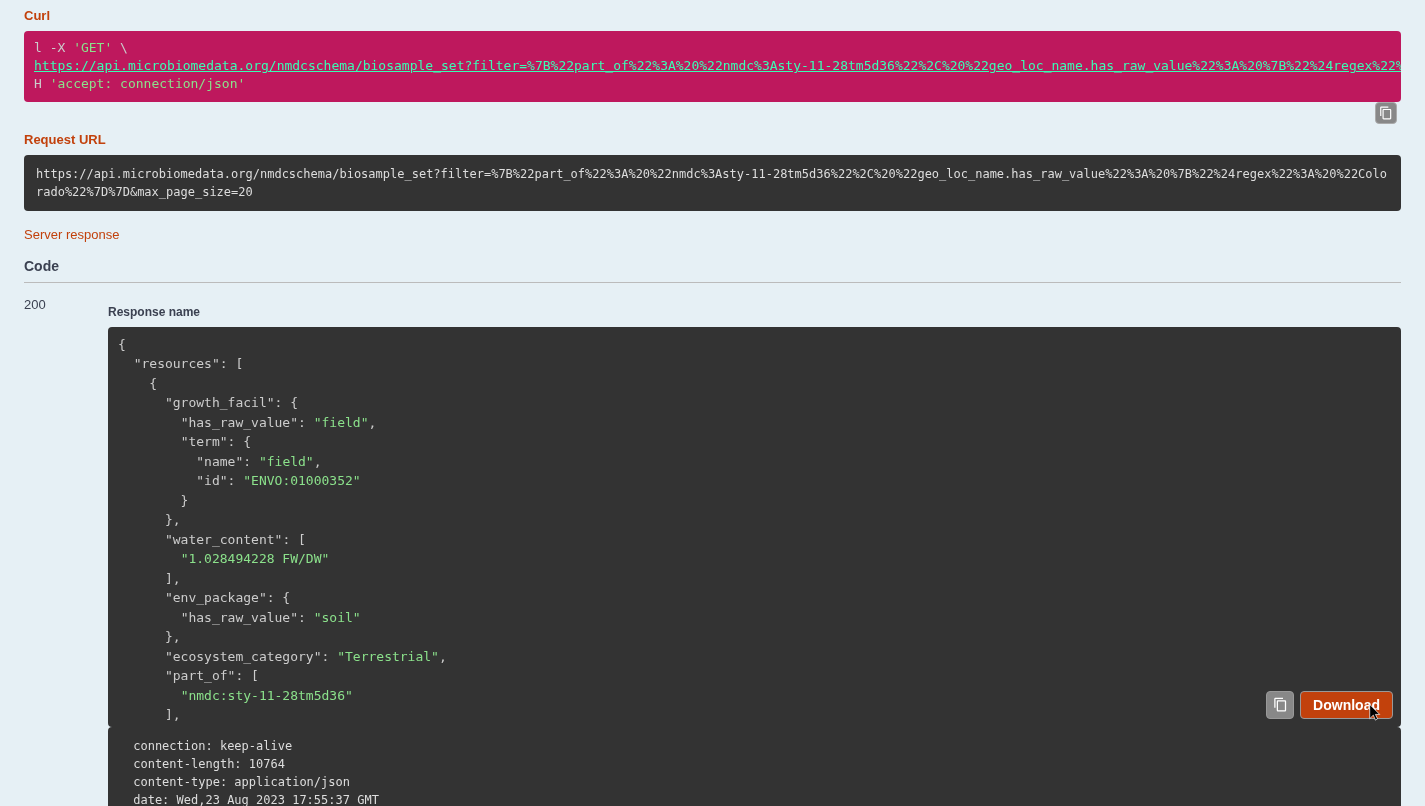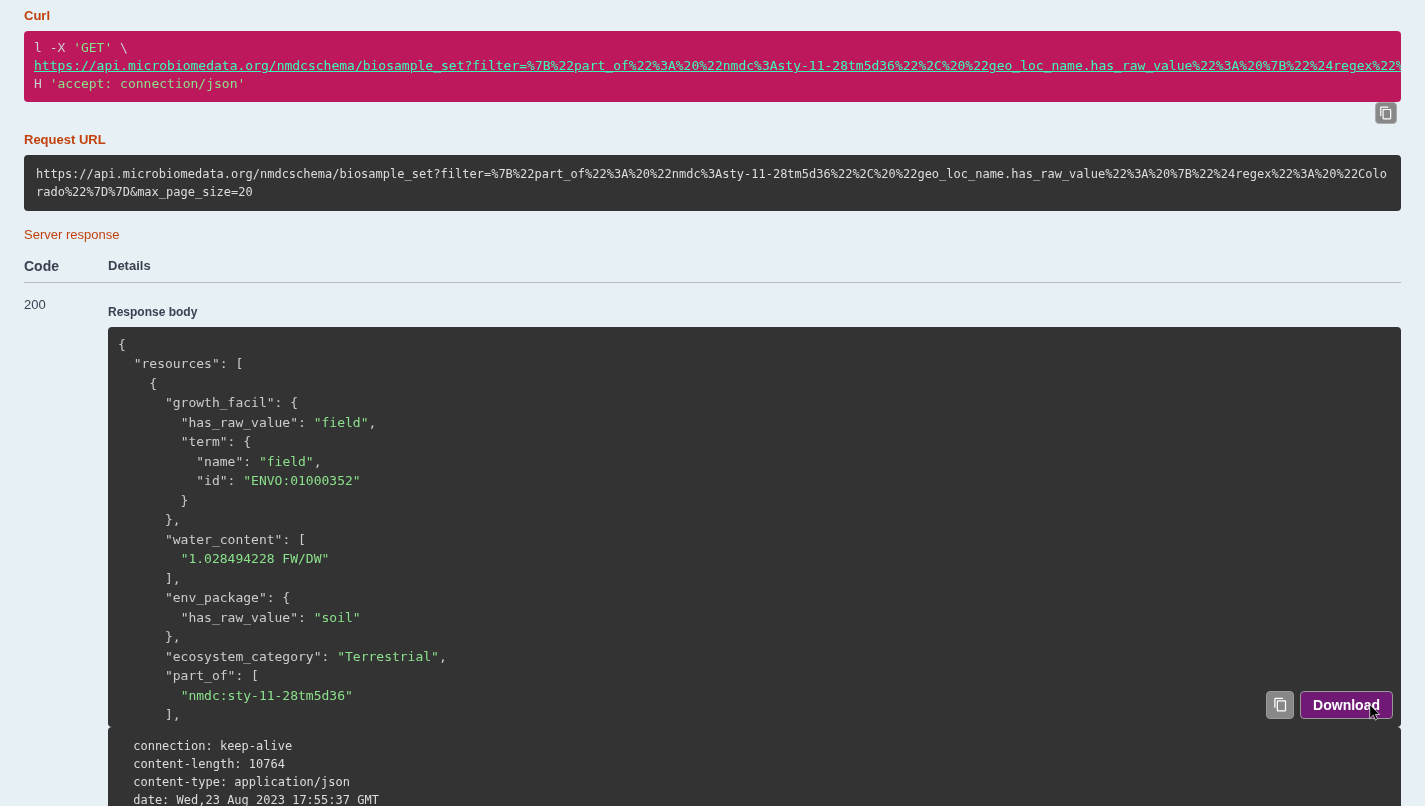--- a/index.html
+++ b/index.html
@@ -150,21 +150,21 @@
   border-radius: 4px;
   width: 28px;
   height: 28px;
   display: flex;
   align-items: center;
   justify-content: center;
   cursor: pointer;
 }
 .icon-btn svg { width: 15px; height: 15px; fill: #fff; }
 .download-btn {
-  background: #701a75;
+  background: #c2410c;
   border: 1px solid #999;
   border-radius: 4px;
   color: #fff;
   font-size: 14px;
   font-weight: 600;
   padding: 4px 12px;
   cursor: pointer;
 }
 .response-headers-box {
   background: #333;
@@ -201,26 +201,25 @@
 </div>
 
 <div class="section-label">Request URL</div>
 <div class="request-url-box">https://api.microbiomedata.org/nmdcschema/biosample_set?filter=%7B%22part_of%22%3A%20%22nmdc%3Asty-11-28tm5d36%22%2C%20%22geo_loc_name.has_raw_value%22%3A%20%7B%22%24regex%22%3A%20%22Colorado%22%7D%7D&amp;max_page_size=20</div>
 
 <div class="server-response-label">Server response</div>
 
 <div class="response-table">
   <div class="response-header-row">
     <div class="col-code">Code</div>
-    <div class="col-details">Details</div>
   </div>
   <div class="response-body-row">
     <div class="code-val">200</div>
     <div class="details-col">
-      <div class="section-label-small">Response body</div>
+      <div class="section-label-small">Response name</div>
       <div class="response-body-box">
         <div class="response-body-inner"><span>{</span>
   <span class="key">"resources"</span><span>: [</span>
 <span>    {</span>
       <span class="key">"growth_facil"</span><span>: {</span>
         <span class="key">"has_raw_value"</span>: <span class="str">"field"</span>,
         <span class="key">"term"</span><span>: {</span>
           <span class="key">"name"</span>: <span class="str">"field"</span>,
           <span class="key">"id"</span>: <span class="str">"ENVO:01000352"</span>
 <span>        }</span>

